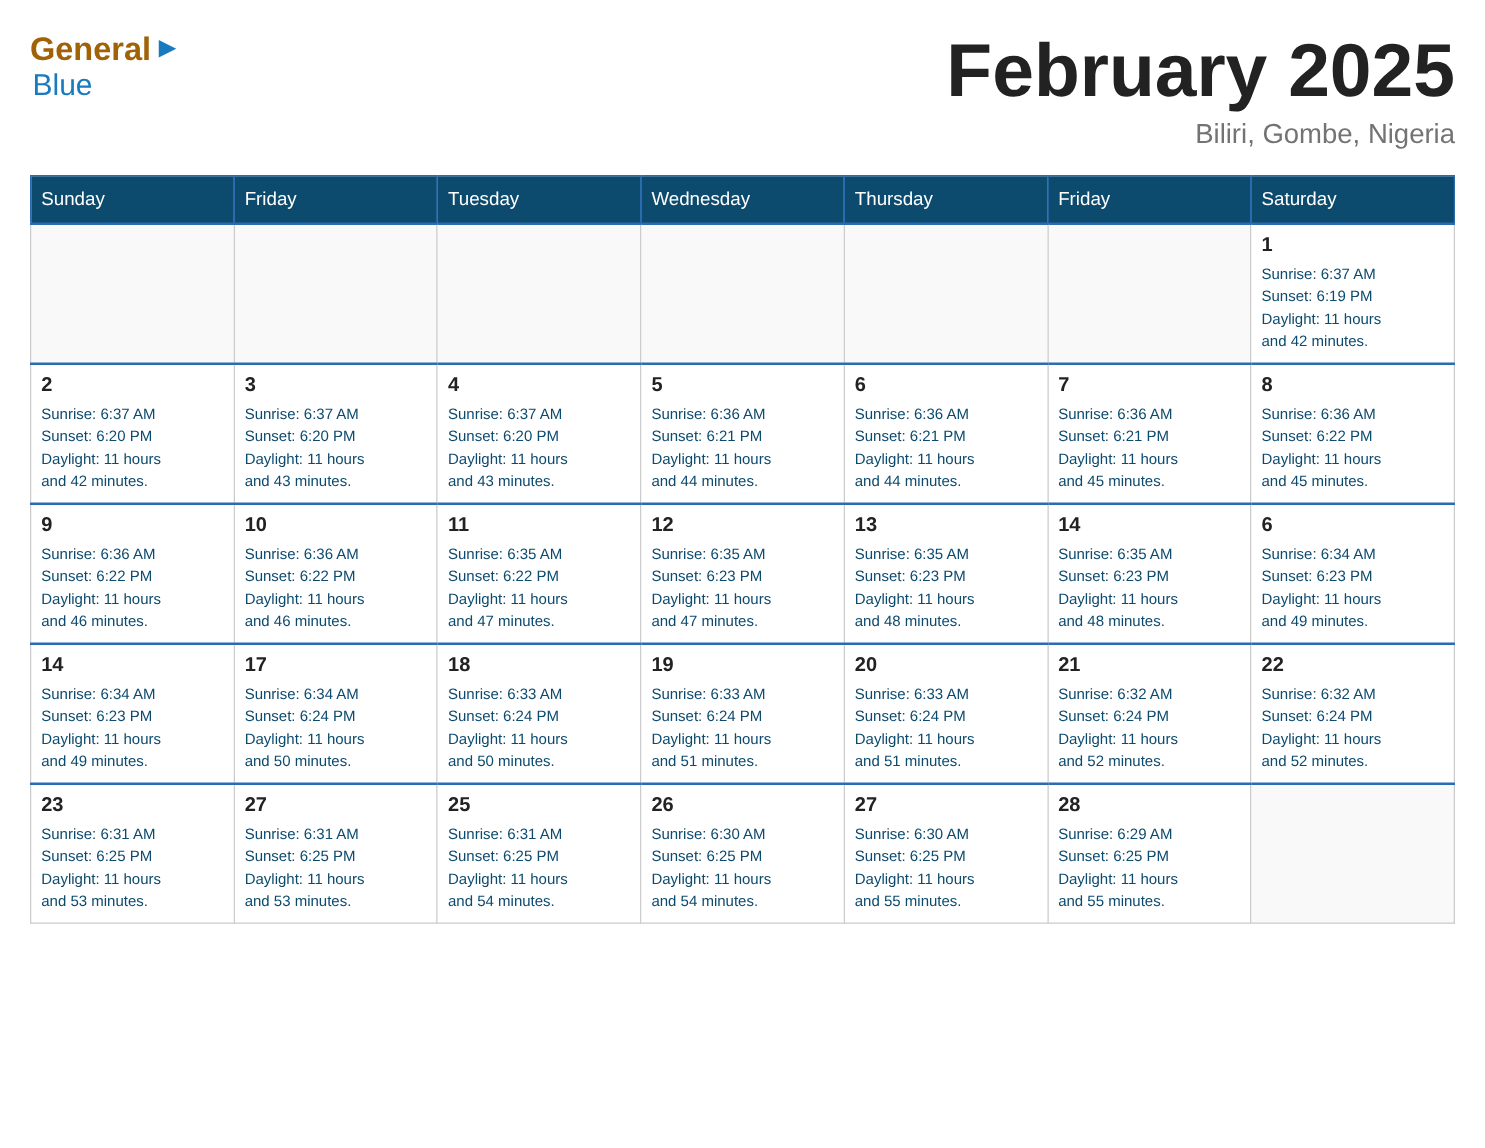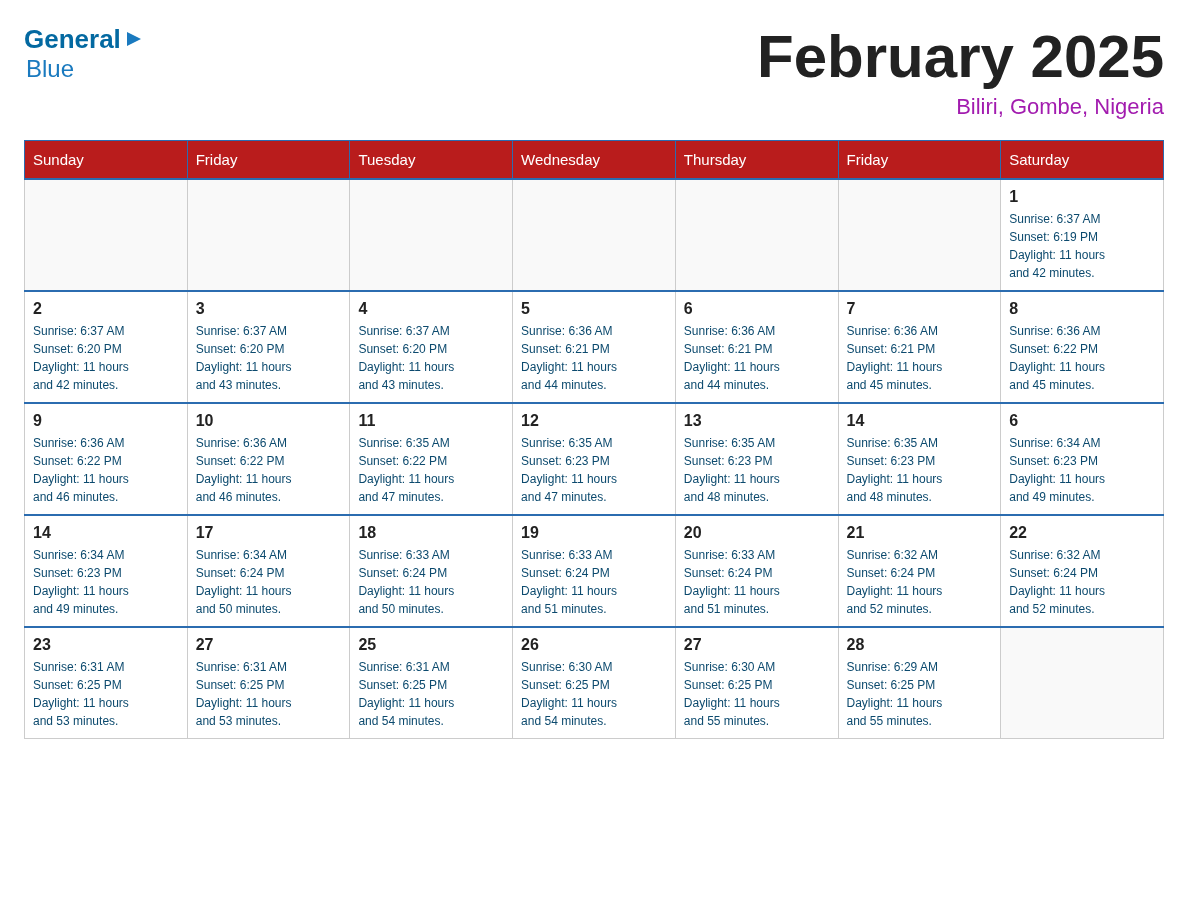--- a/index.html
+++ b/index.html
@@ -12,21 +12,21 @@
     }
     .header {
       display: flex;
       justify-content: space-between;
       align-items: flex-start;
       margin-bottom: 20px;
     }
     .logo-text-general {
       font-size: 26px;
       font-weight: bold;
-      color: #0369a1;
+      color: #a16207;
     }
     .logo-wrapper {
       display: flex;
       flex-direction: column;
     }
     .logo-top-row {
       display: flex;
       align-items: center;
     }
     .logo-bottom {
@@ -39,30 +39,30 @@
       text-align: right;
     }
     .calendar-title {
       font-size: 60px;
       font-weight: bold;
       color: #222;
       line-height: 1.1;
     }
     .calendar-subtitle {
       font-size: 22px;
-      color: #a21caf;
+      color: #737373;
       margin-top: 4px;
     }
     .calendar {
       width: 100%;
       border-collapse: collapse;
       table-layout: fixed;
     }
     .calendar th {
-      background-color: #b91c1c;
+      background-color: #0c4a6e;
       color: #fff;
       font-size: 15px;
       font-weight: normal;
       padding: 10px 8px;
       text-align: left;
       border: 1px solid #2b6cb0;
     }
     .calendar td {
       vertical-align: top;
       padding: 8px;

